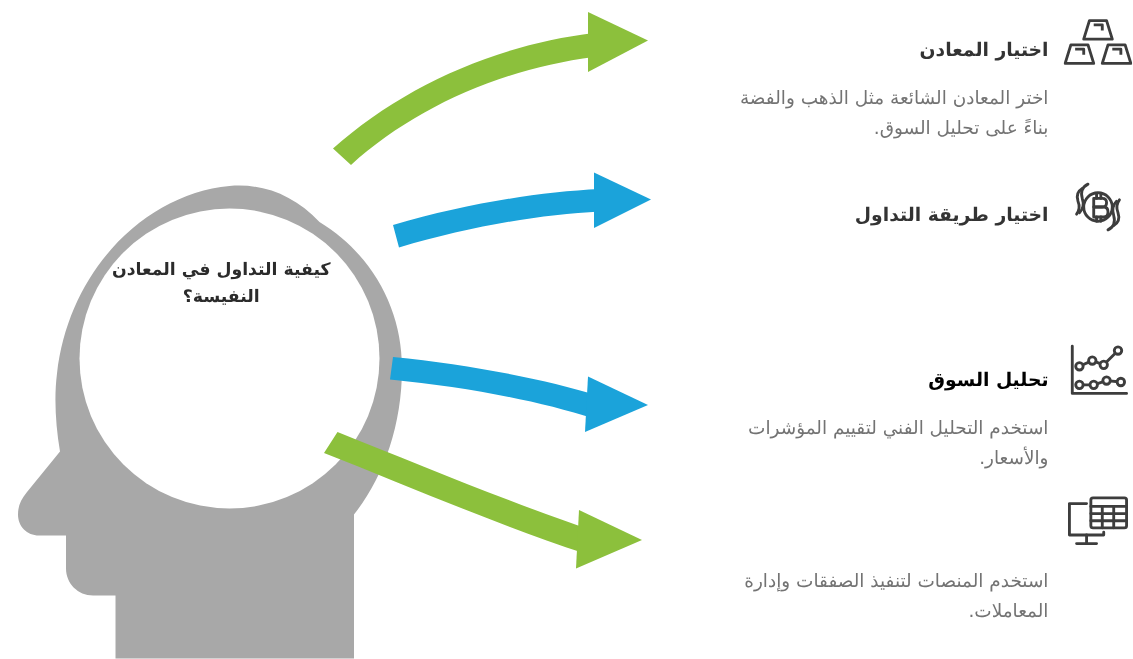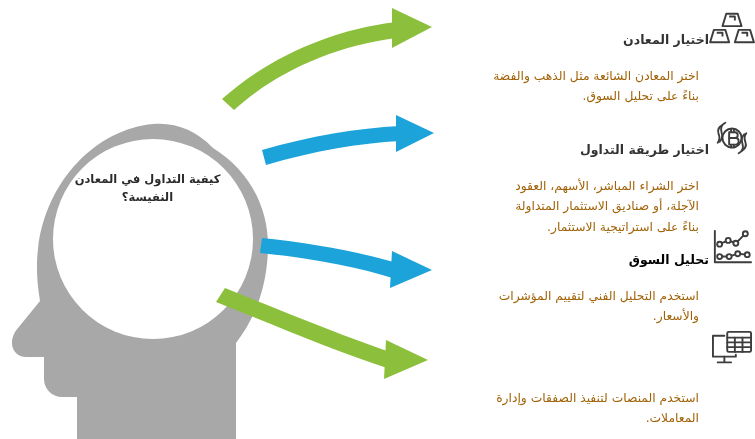--- a/index.html
+++ b/index.html
@@ -64,22 +64,22 @@
     direction: rtl;
   }
   .item-1 { top: 8px; }
   .item-2 { top: 118px; }
   .item-3 { top: 228px; }
   .item-4 { top: 330px; }
 
   .item-head {
     display: flex;
     flex-direction: row;
-    align-items: flex-end;
-    gap: 0;
+    align-items: center;
+    gap: 10px;
   }
 
   .item-icon {
     flex: 0 0 auto;
     width: 46px;
     height: 40px;
     display: block;
   }
 
   .item-title {
@@ -89,25 +89,25 @@
     line-height: 1.3;
     padding-top: 10px;
     direction: rtl;
     text-align: right;
   }
   .title-dark  { color: #333333; }
   .title-blue  { color: #000000; }
   .title-green { color: #8cc03c; }
 
   .item-body {
-    margin: 18px 0 0 0;
+    margin: 7px 0 0 0;
     padding-right: 56px;
     font-size: 12.3px;
     line-height: 1.65;
-    color: #a16207;
+    color: #737373;
     direction: rtl;
     text-align: right;
     white-space: pre-line;
   }
 </style>
 </head>
 <body>
 
 <div id="canvas">
 
@@ -217,23 +217,20 @@
           <path d="M21 21 L28 21 Q31 21 31 24.5 Q31 28 28 28 L21 28 L21 21 Z"></path>
           <path d="M23 12 L23 15 M26 12 L26 15 M23 28 L23 31 M26 28 L26 31"></path>
           <path d="M13 8 Q8 11 10 17 Q12 22 9 26"></path>
           <path d="M17 5 Q11 8 13 15 Q15 21 11 25"></path>
           <path d="M35 34 Q40 31 38 25 Q36 20 39 16"></path>
           <path d="M31 37 Q37 34 35 27 Q33 21 37 17"></path>
         </g>
       </svg>
       <div class="item-title title-dark">اختيار طريقة التداول</div>
     </div>
-    <p class="item-body">اختر الشراء المباشر، الأسهم، العقود
-الآجلة، أو صناديق الاستثمار المتداولة
-بناءً على استراتيجية الاستثمار.</p>
   </div>
 
   <div class="item item-3">
     <div class="item-head">
       <svg class="item-icon" viewBox="0 0 48 42">
         <g fill="none" stroke="#3d3d3d" stroke-width="2" stroke-linejoin="round" stroke-linecap="round">
           <path d="M6 3 L6 36 L44 36"></path>
           <path d="M11 17 L20 13 L28 16 L37 7"></path>
           <path d="M11 30 L21 30 L30 27 L40 28"></path>
           <circle cx="11" cy="17" r="2.6" fill="#ffffff"></circle>

